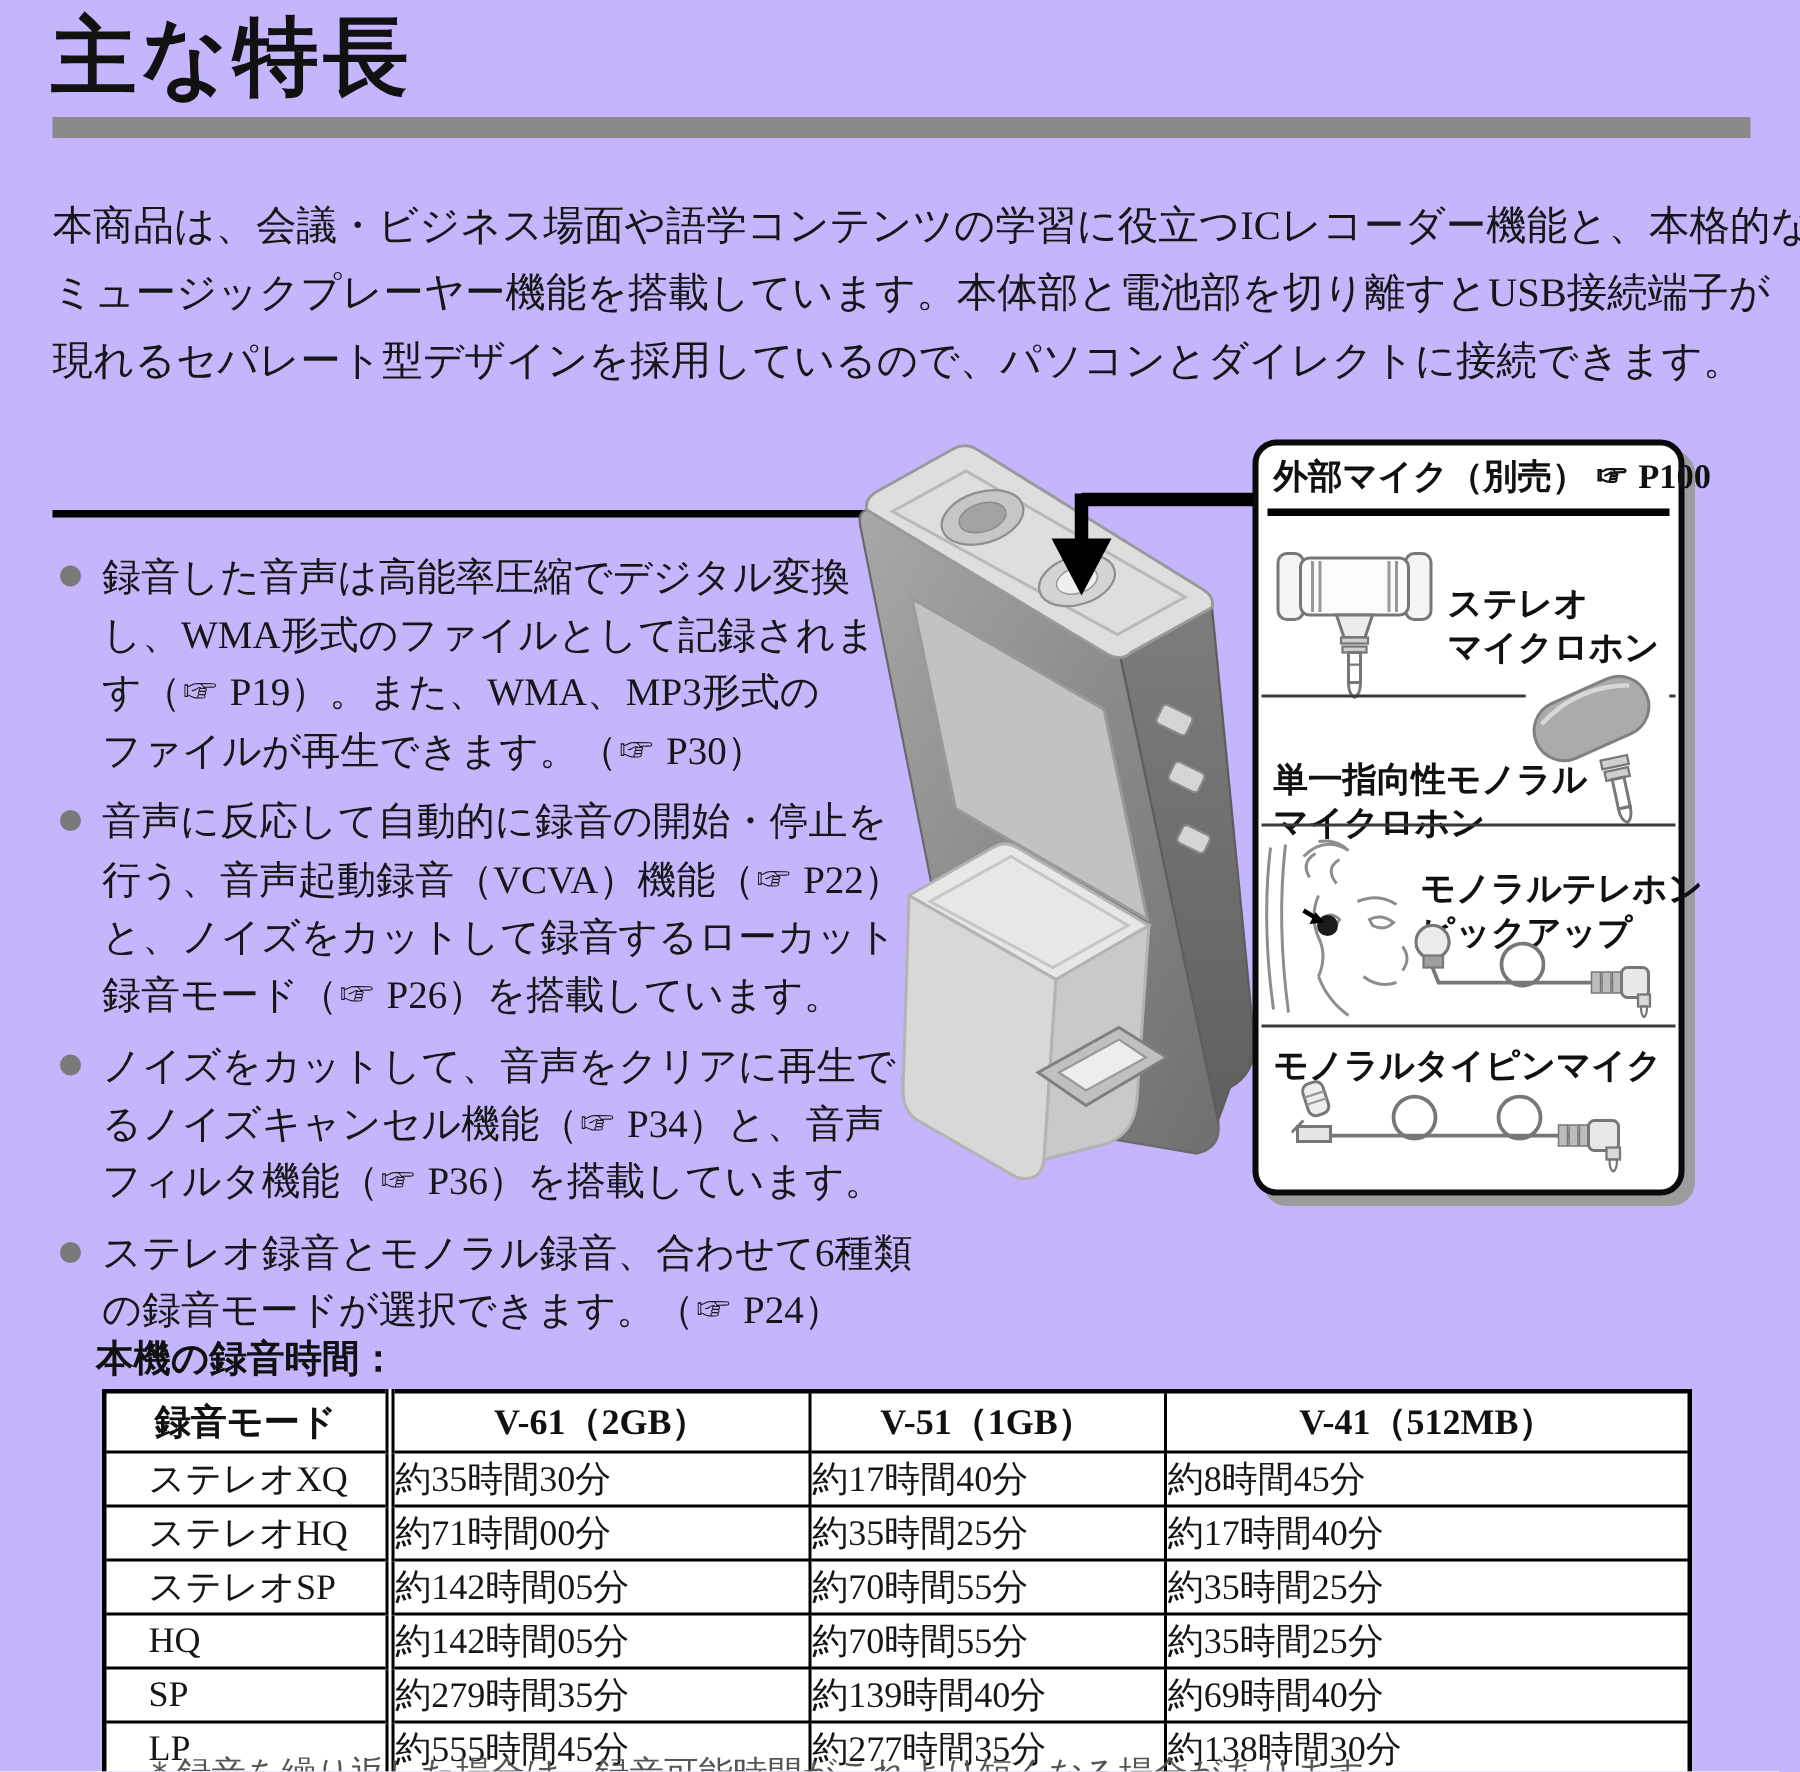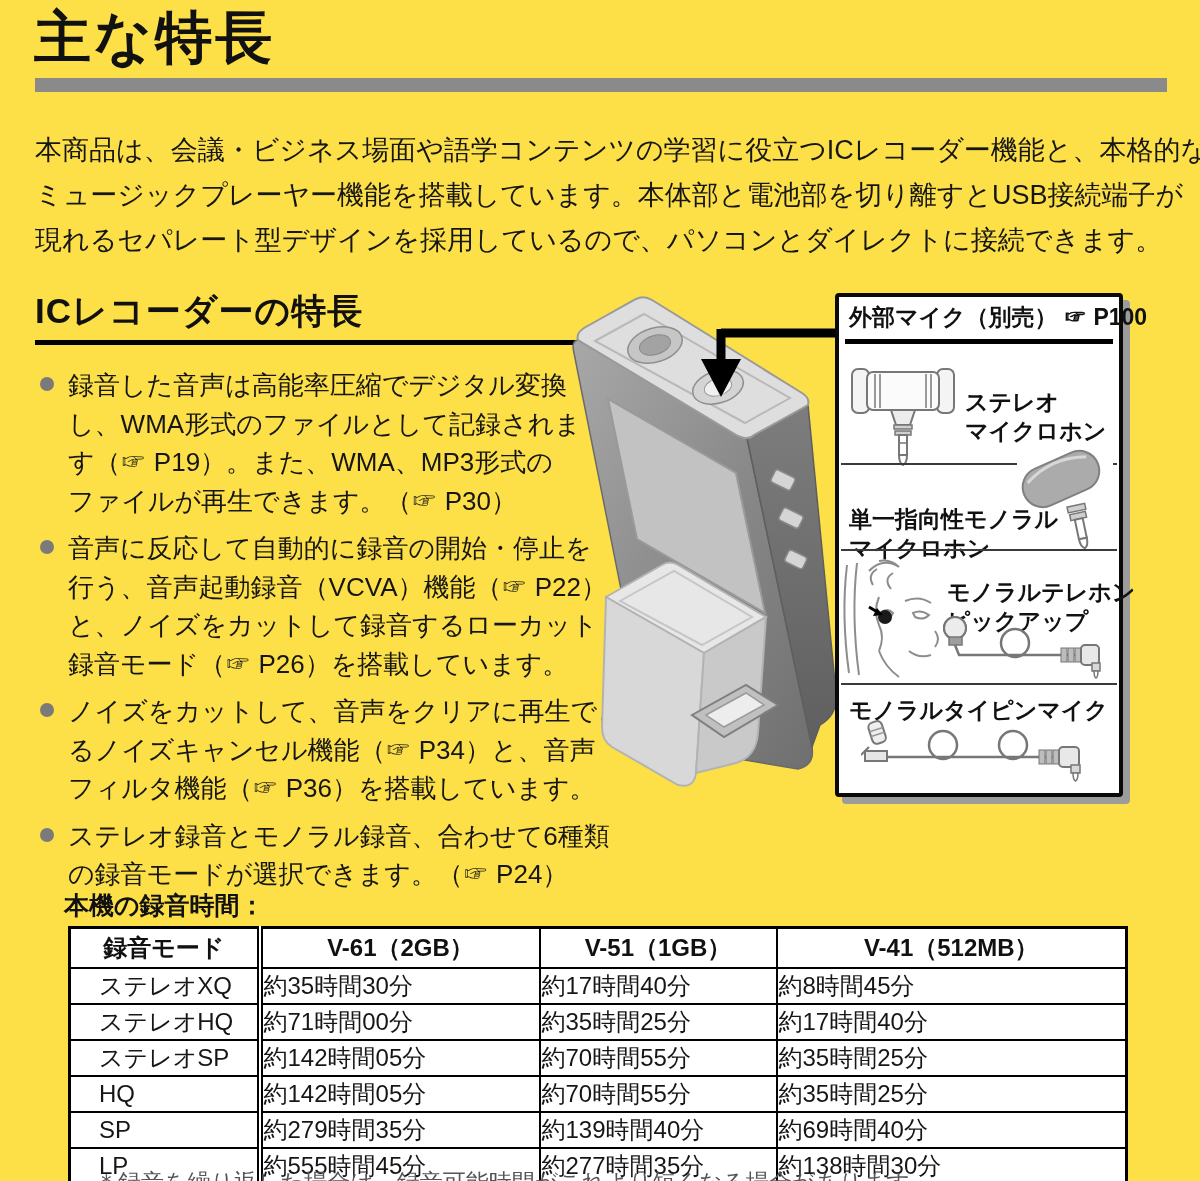--- a/index.html
+++ b/index.html
@@ -1,19 +1,19 @@
 <!DOCTYPE html>
 <html lang="ja"><head>
 <meta charset="utf-8">
 <style>
   html,body{margin:0;padding:0;background:#ffffff;}
   .page{
     position:relative;width:1200px;height:1181px;overflow:hidden;
-    background:#fde047;color:#111;
-    font-family:Liberation Sans, sans-serif;
+    background:#c4b5fd;color:#111;
+    font-family:Liberation Serif, serif;
   }
   
   .title{position:absolute;left:34px;top:0px;font-size:57px;font-weight:900;letter-spacing:3px;}
   .gray-bar{position:absolute;left:35px;top:78px;width:1132px;height:14px;background:#8a8a8a;}
   
   .intro{position:absolute;left:35px;top:128px;width:1140px;}
   .intro .line{font-size:27px;line-height:45px;white-space:nowrap;color:#161616;}
   
   .section-heading{position:absolute;left:35px;top:288px;font-size:35px;font-weight:800;letter-spacing:1px;}
   .heading-rule{position:absolute;left:35px;top:340px;width:548px;height:5px;background:#000;}
@@ -25,21 +25,21 @@
   .rec-label{position:absolute;left:64px;top:889px;font-size:25px;font-weight:700;}
   .rec-table{position:absolute;left:68px;top:926px;border-collapse:collapse;border:3px solid #000;table-layout:fixed;background:#fff;}
   .rec-table th{border:2px solid #000;font-size:24px;font-weight:700;height:36px;text-align:center;white-space:nowrap;}
   .rec-table td{border:2px solid #000;font-size:24px;height:31.5px;text-align:left;white-space:nowrap;color:#161616;}
   .rec-table td.mode{text-align:left;padding-left:28px;}
   .rec-table th:first-child,.rec-table td:first-child{border-right:6px double #000;}
   .footnote{position:absolute;left:95px;top:1167px;font-size:23px;color:#555;white-space:nowrap;}
   
   .mic-box{
     position:absolute;left:835px;top:293px;width:280px;height:496px;
-    border:4px solid #0a0a0a;border-radius:4px;background:#fff;
+    border:4px solid #0a0a0a;border-radius:16px;background:#fff;
     box-shadow:7px 7px 0 #9c9c9c;
   }
   .mb-header{position:absolute;left:10px;top:5px;font-size:23px;font-weight:700;white-space:nowrap;}
   .mb-ref{font-size:23px;font-weight:700;}
   .hand{font-size:28px;font-weight:400;vertical-align:-2px;}
   .rule-thick{position:absolute;left:6px;right:6px;top:42px;height:5px;background:#000;}
   .rule-thin{position:absolute;left:2px;right:2px;height:2px;background:#3a3a3a;}
   .mic-label{position:absolute;font-size:23px;font-weight:700;line-height:29px;white-space:nowrap;margin-top:23px;}
   .mic-art{position:absolute;}
   
@@ -52,21 +52,20 @@
 
   <div class="title">主な特長</div>
   <div class="gray-bar"></div>
 
   <div class="intro">
       <div class="line">本商品は、会議・ビジネス場面や語学コンテンツの学習に役立つICレコーダー機能と、本格的な</div>
       <div class="line">ミュージックプレーヤー機能を搭載しています。本体部と電池部を切り離すとUSB接続端子が</div>
       <div class="line">現れるセパレート型デザインを採用しているので、パソコンとダイレクトに接続できます。</div>
     </div>
 
-  <div class="section-heading">ICレコーダーの特長</div>
   <div class="heading-rule"></div>
 
   <div class="bullets">
       <div class="bullet">
         <span class="dot"></span>
         <div>
           <div class="bullet-line">録音した音声は高能率圧縮でデジタル変換</div>
           <div class="bullet-line">し、WMA形式のファイルとして記録されま</div>
           <div class="bullet-line">す（☞ P19）。また、WMA、MP3形式の</div>
           <div class="bullet-line">ファイルが再生できます。（☞ P30）</div>

